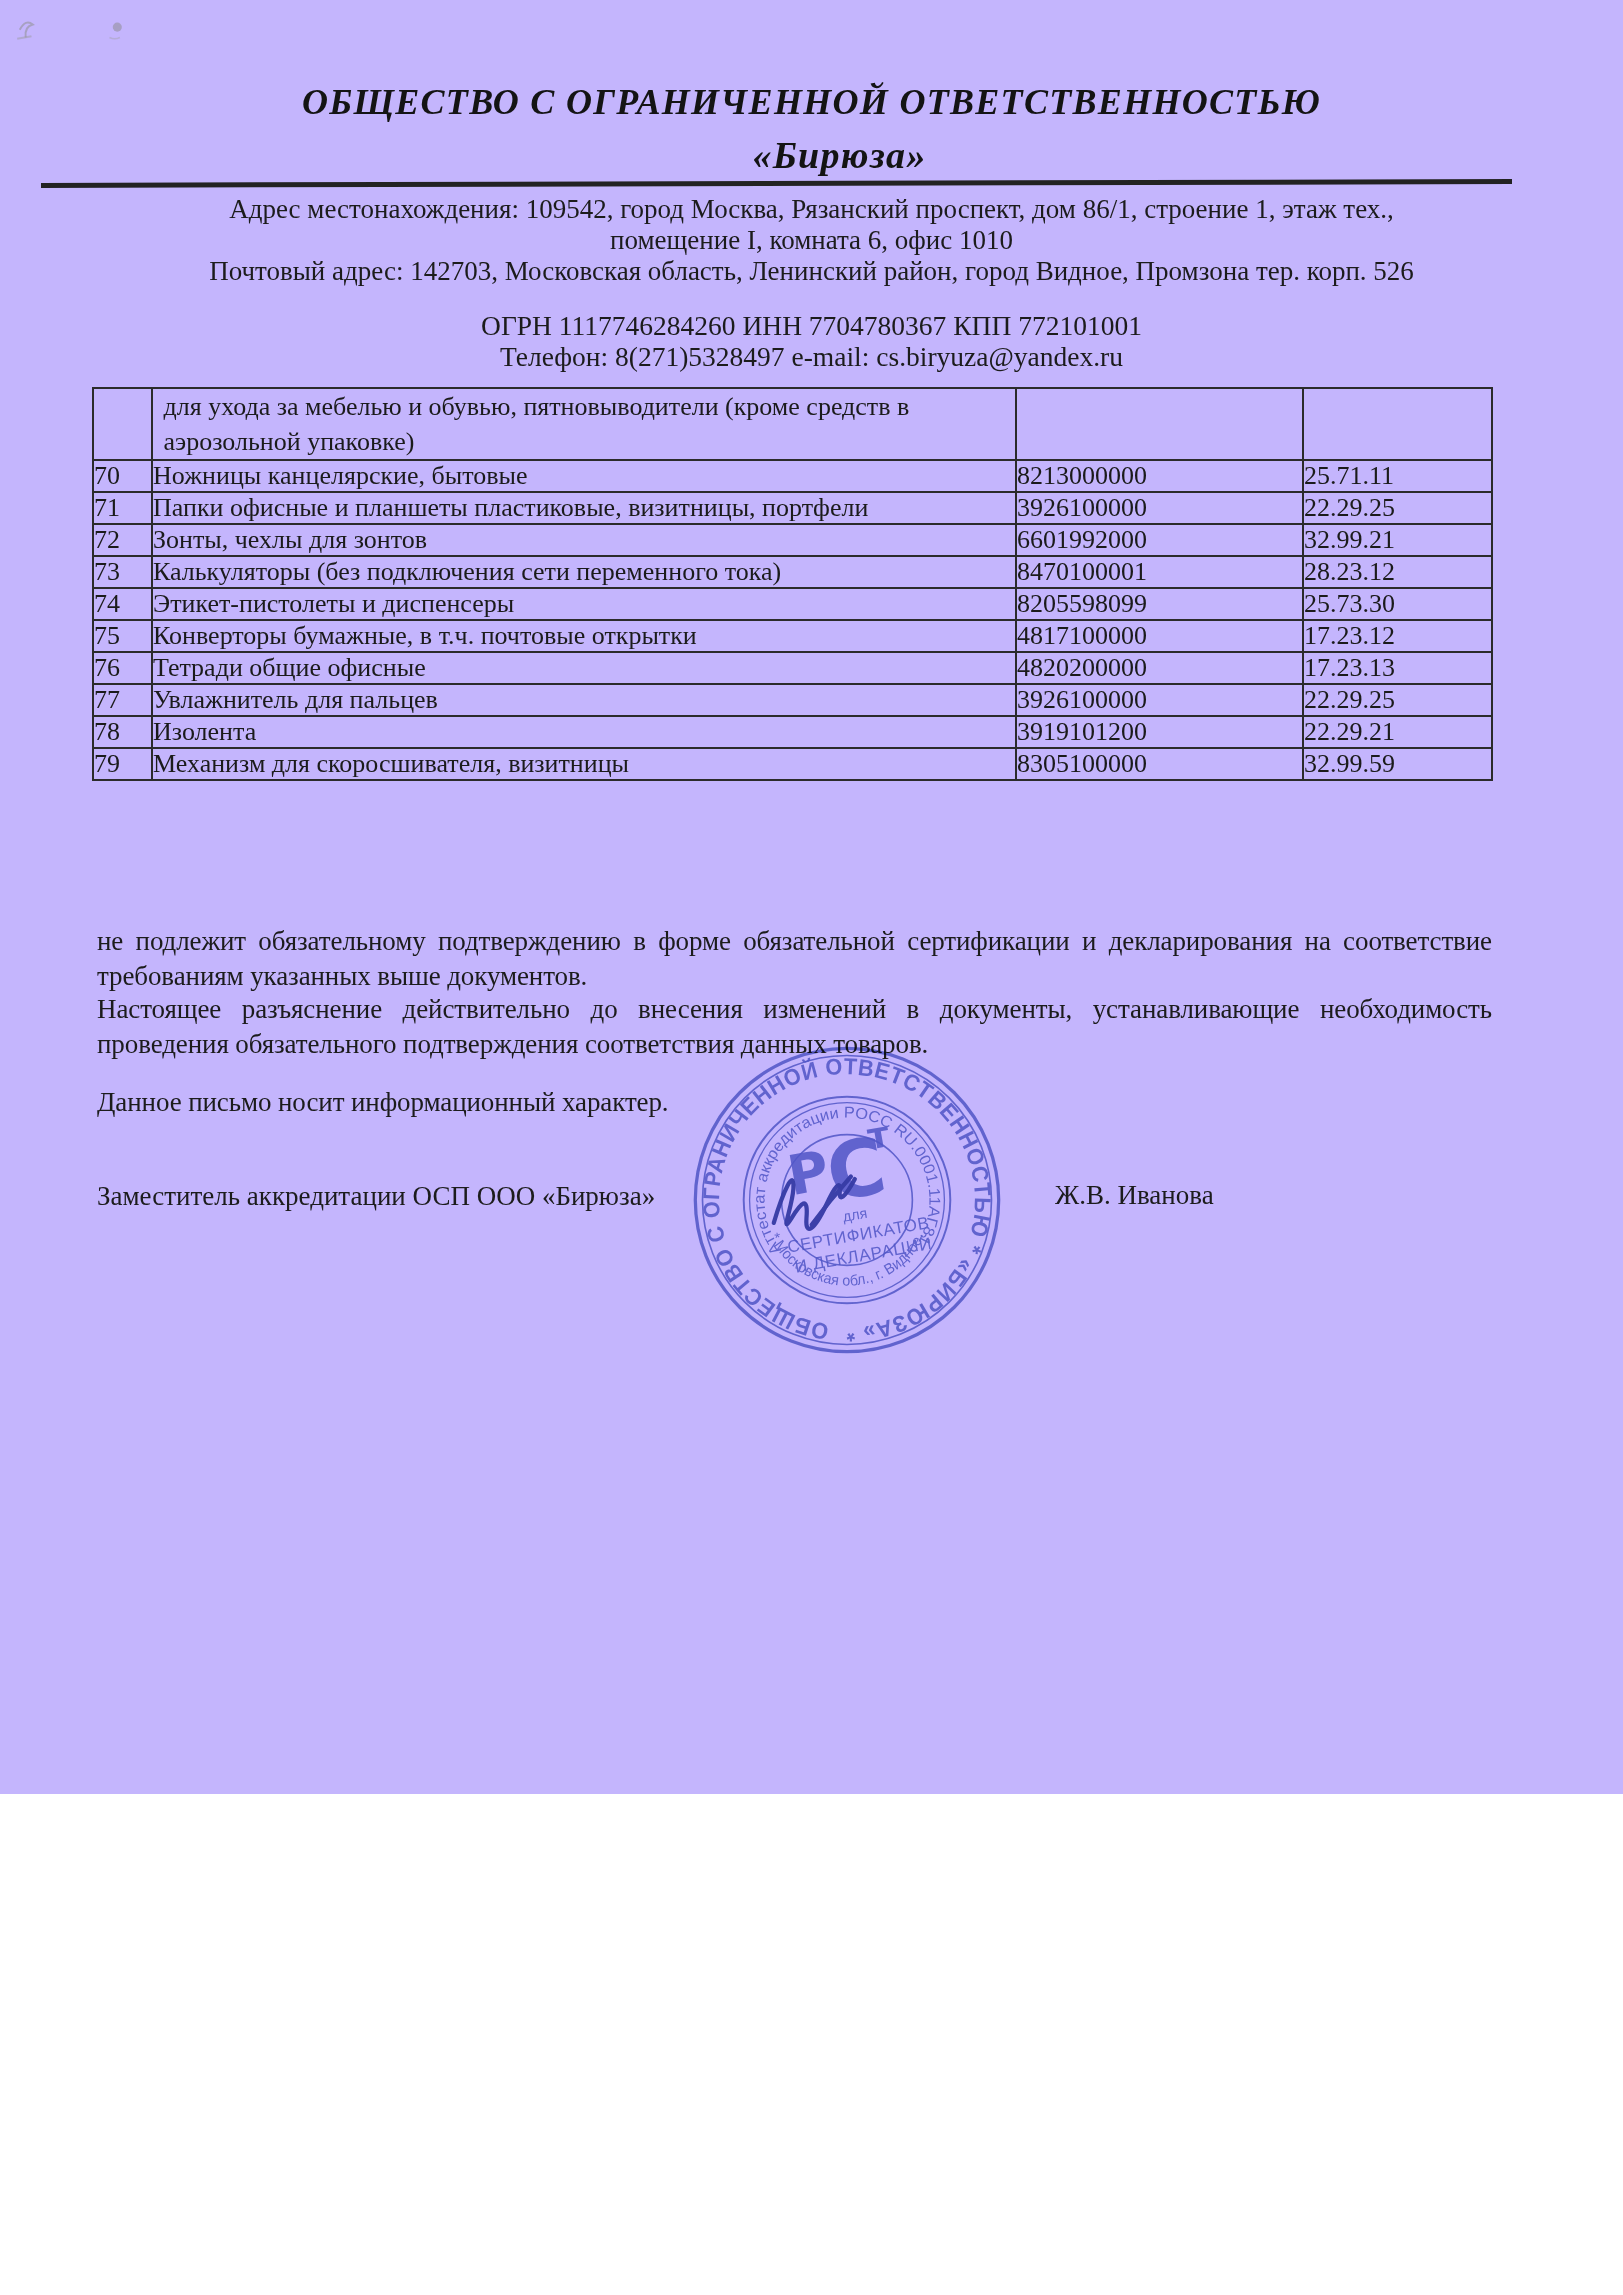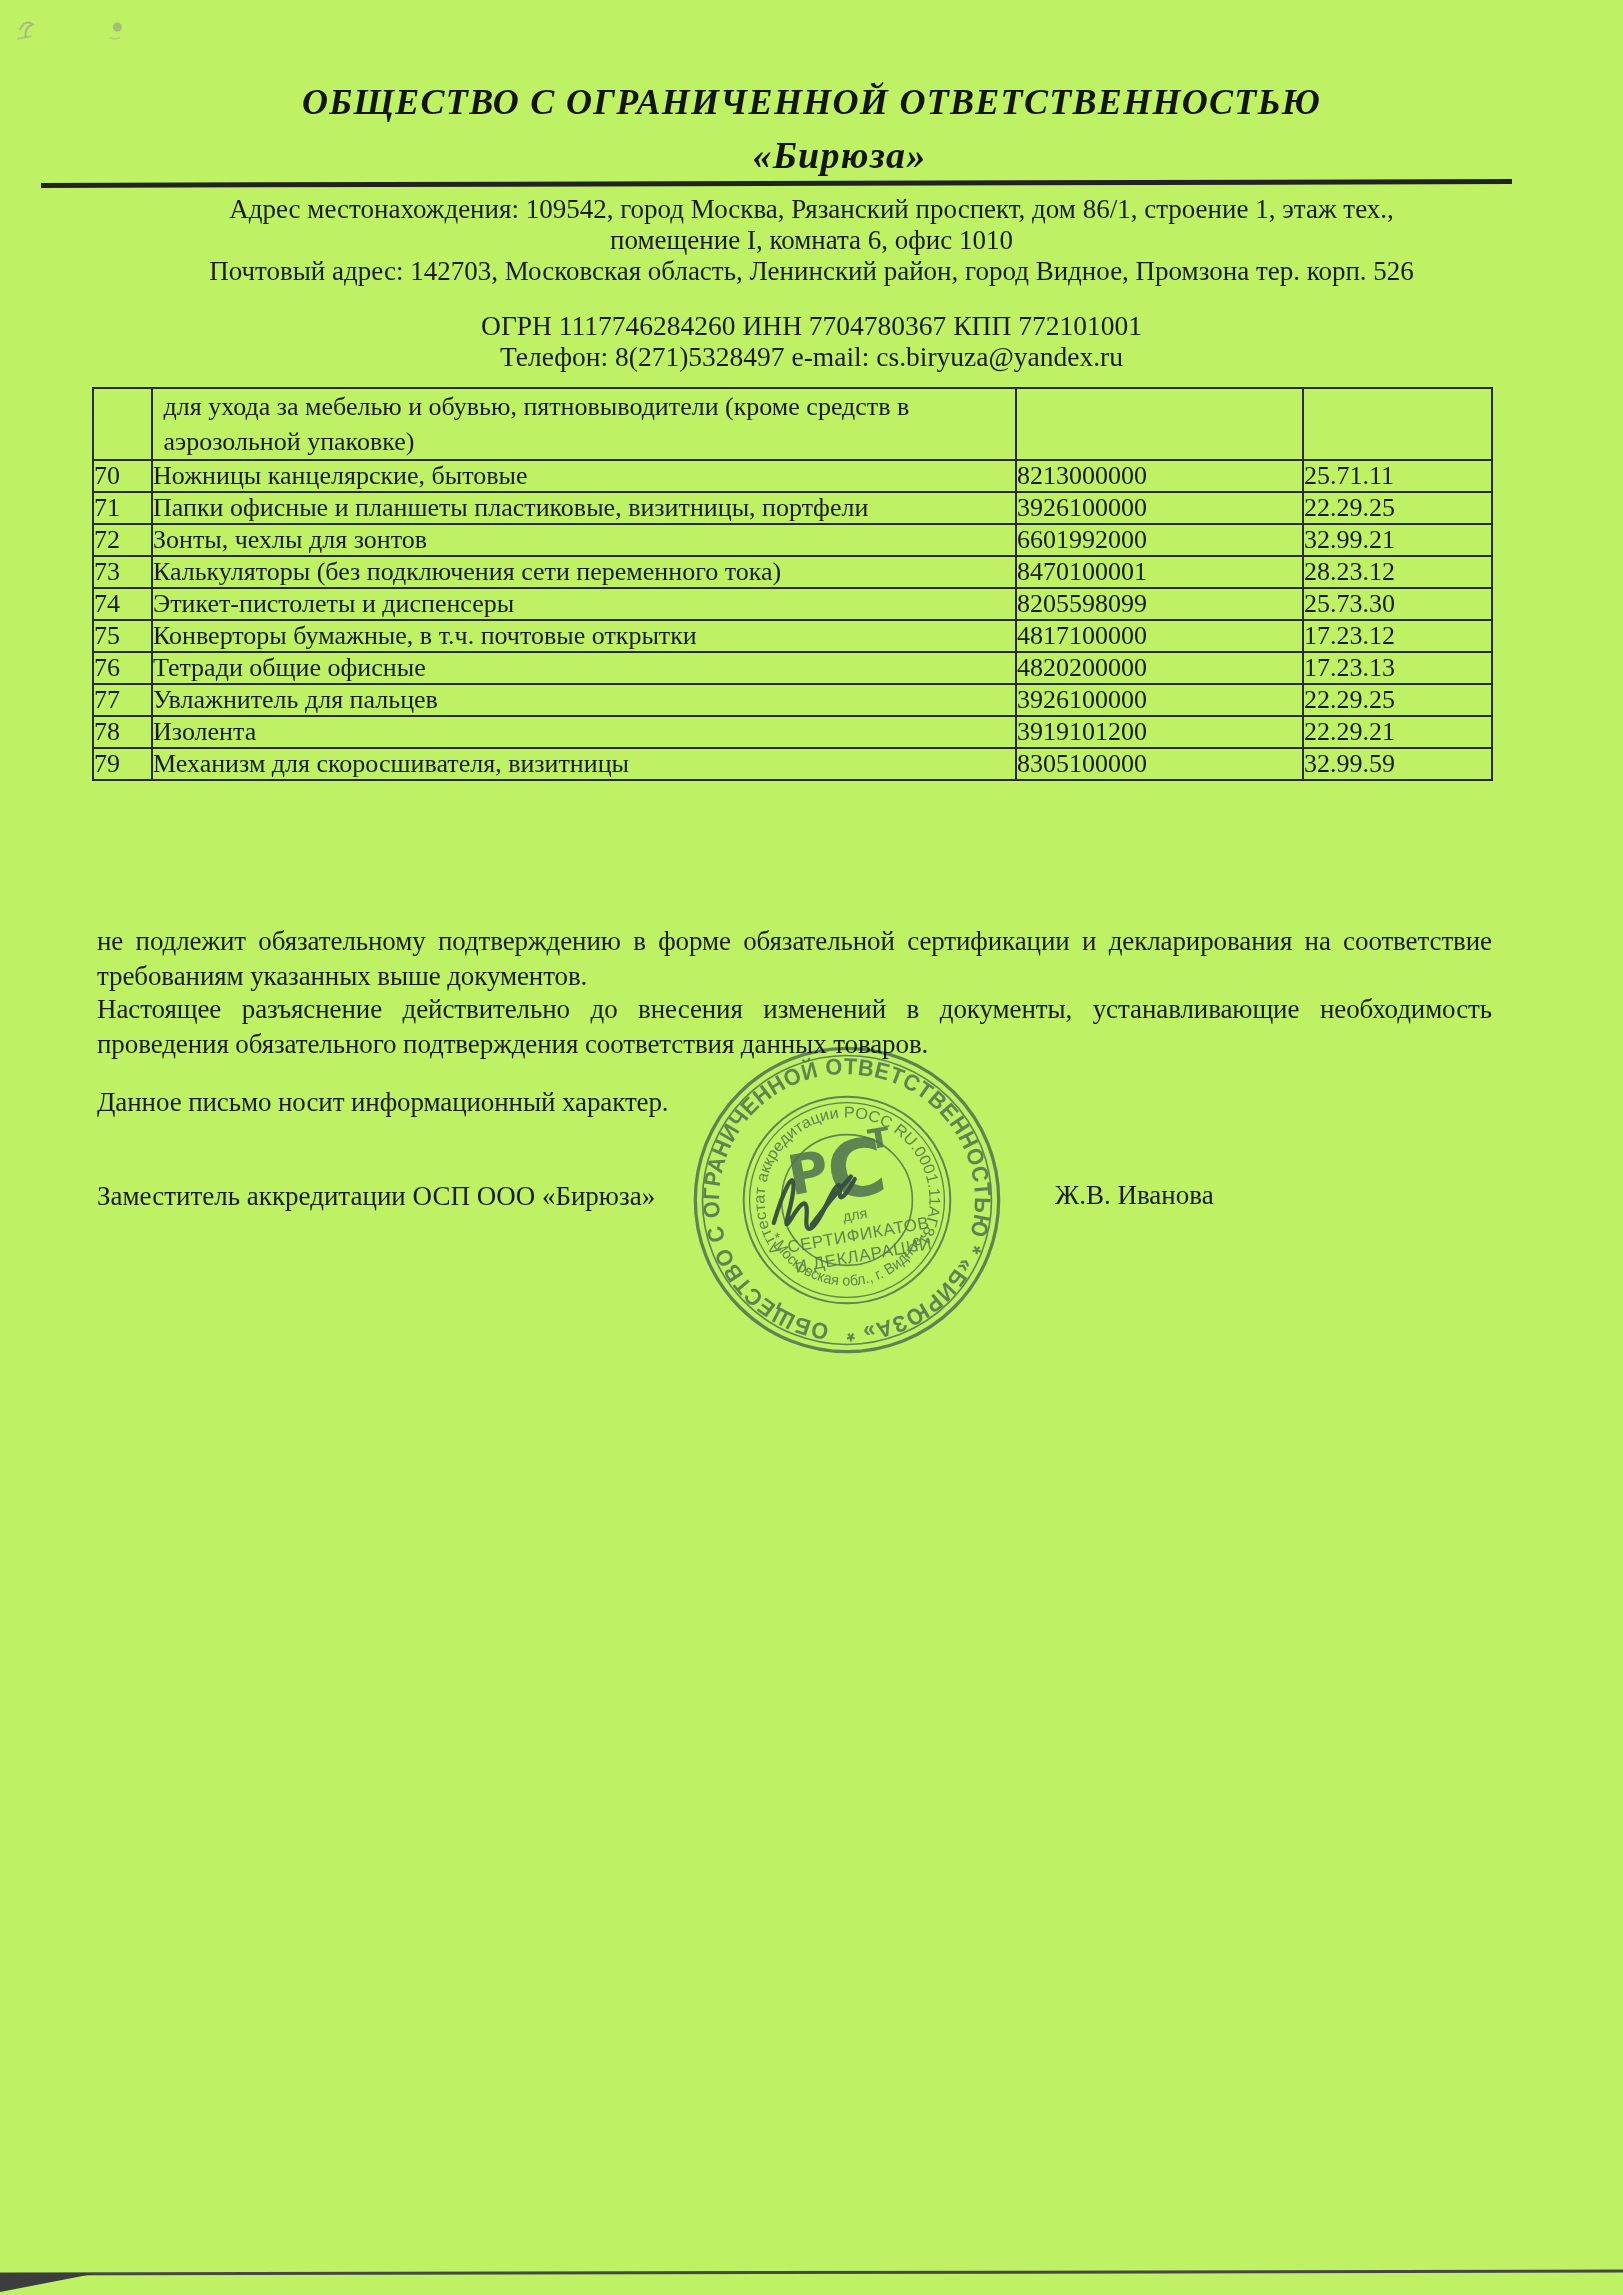--- a/index.html
+++ b/index.html
@@ -1,18 +1,18 @@
 <!DOCTYPE html>
 <html style="font-size:10.5px"><head>
 <meta charset="utf-8">
 <style>
   html,body{margin:0;padding:0;background:#ffffff;}
   .page{
-    position:relative;width:1623px;height:2295px;
-    background:#bef264;overflow:hidden;
+    position:relative;width:1623px;height:1794px;
+    background:#c4b5fd;overflow:hidden;
     font-family:"Liberation Serif",serif;color:#1c1c1c;
   }
   .abs{position:absolute;}
   .ctr{left:0;width:100%;text-align:center;}
   .title-line{font-weight:bold;font-style:italic;letter-spacing:1.3px;color:#141414;white-space:nowrap;}
   .t1{top:81px;font-size:36px;}
   .t2{top:133px;font-size:38px;margin-left:28px;}
   .rule{top:181px;left:41px;width:1471px;height:4.6px;background:#222;transform:rotate(-0.15deg);}
   .addr{font-size:27px;white-space:nowrap;}
   .a1{top:194px;} .a2{top:225px;} .a3{top:256px;}

